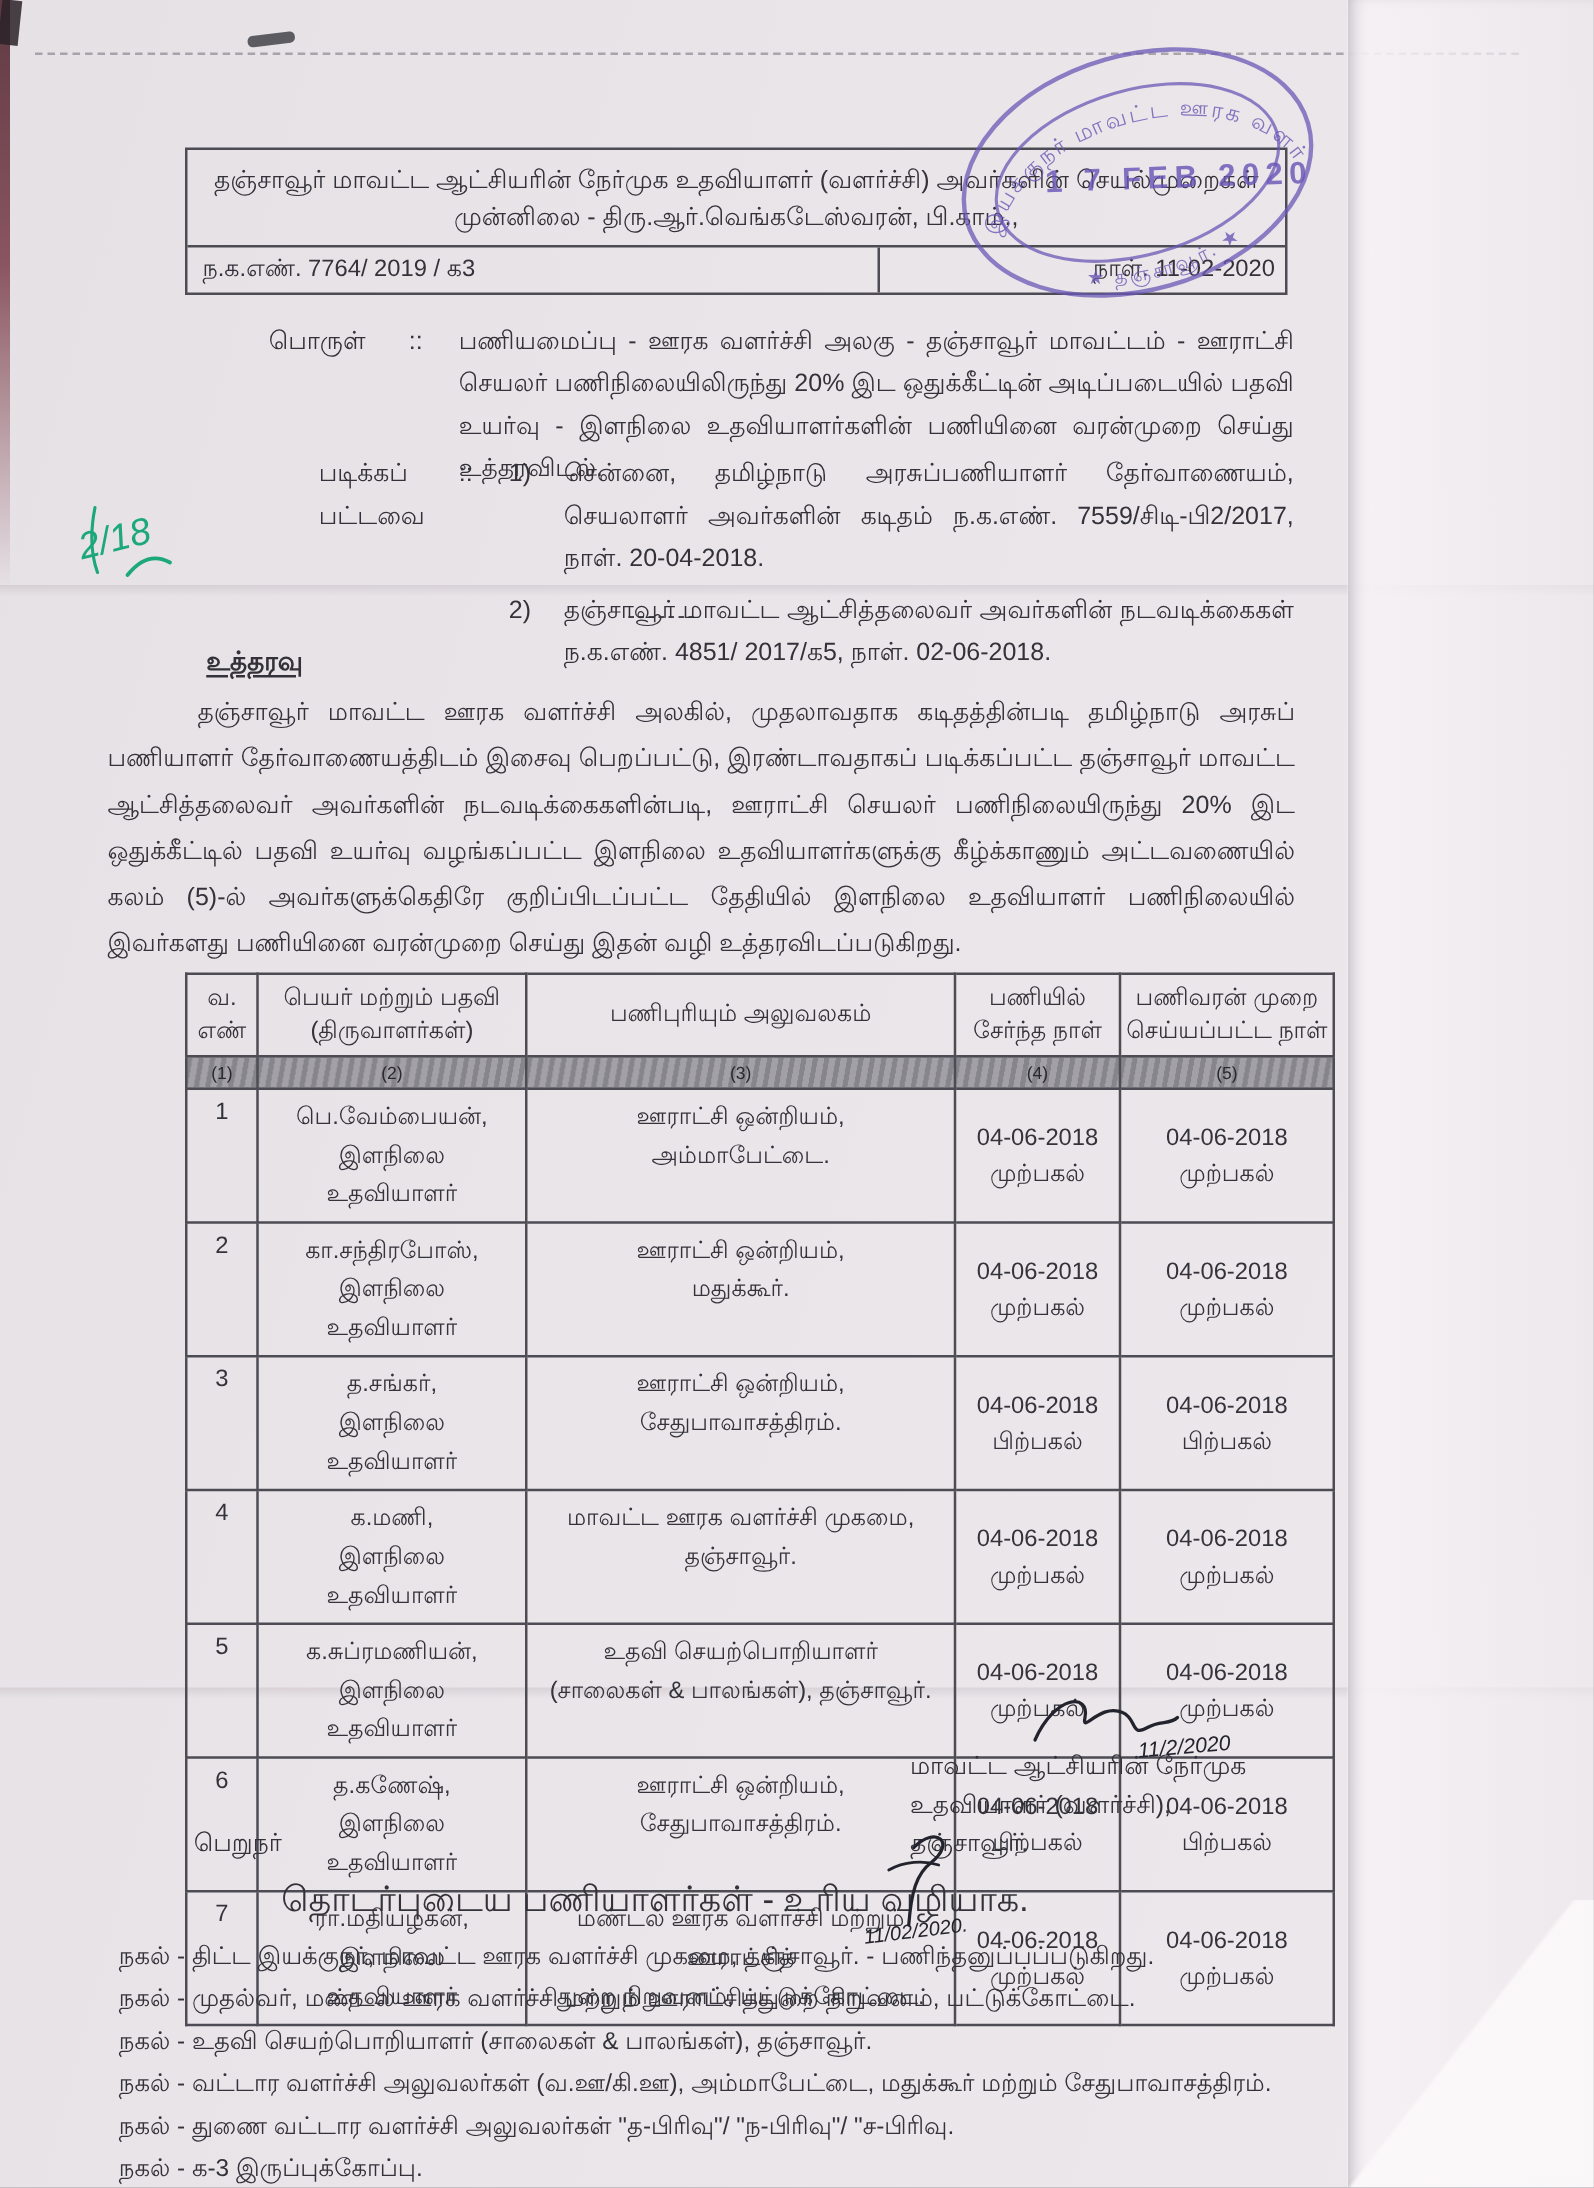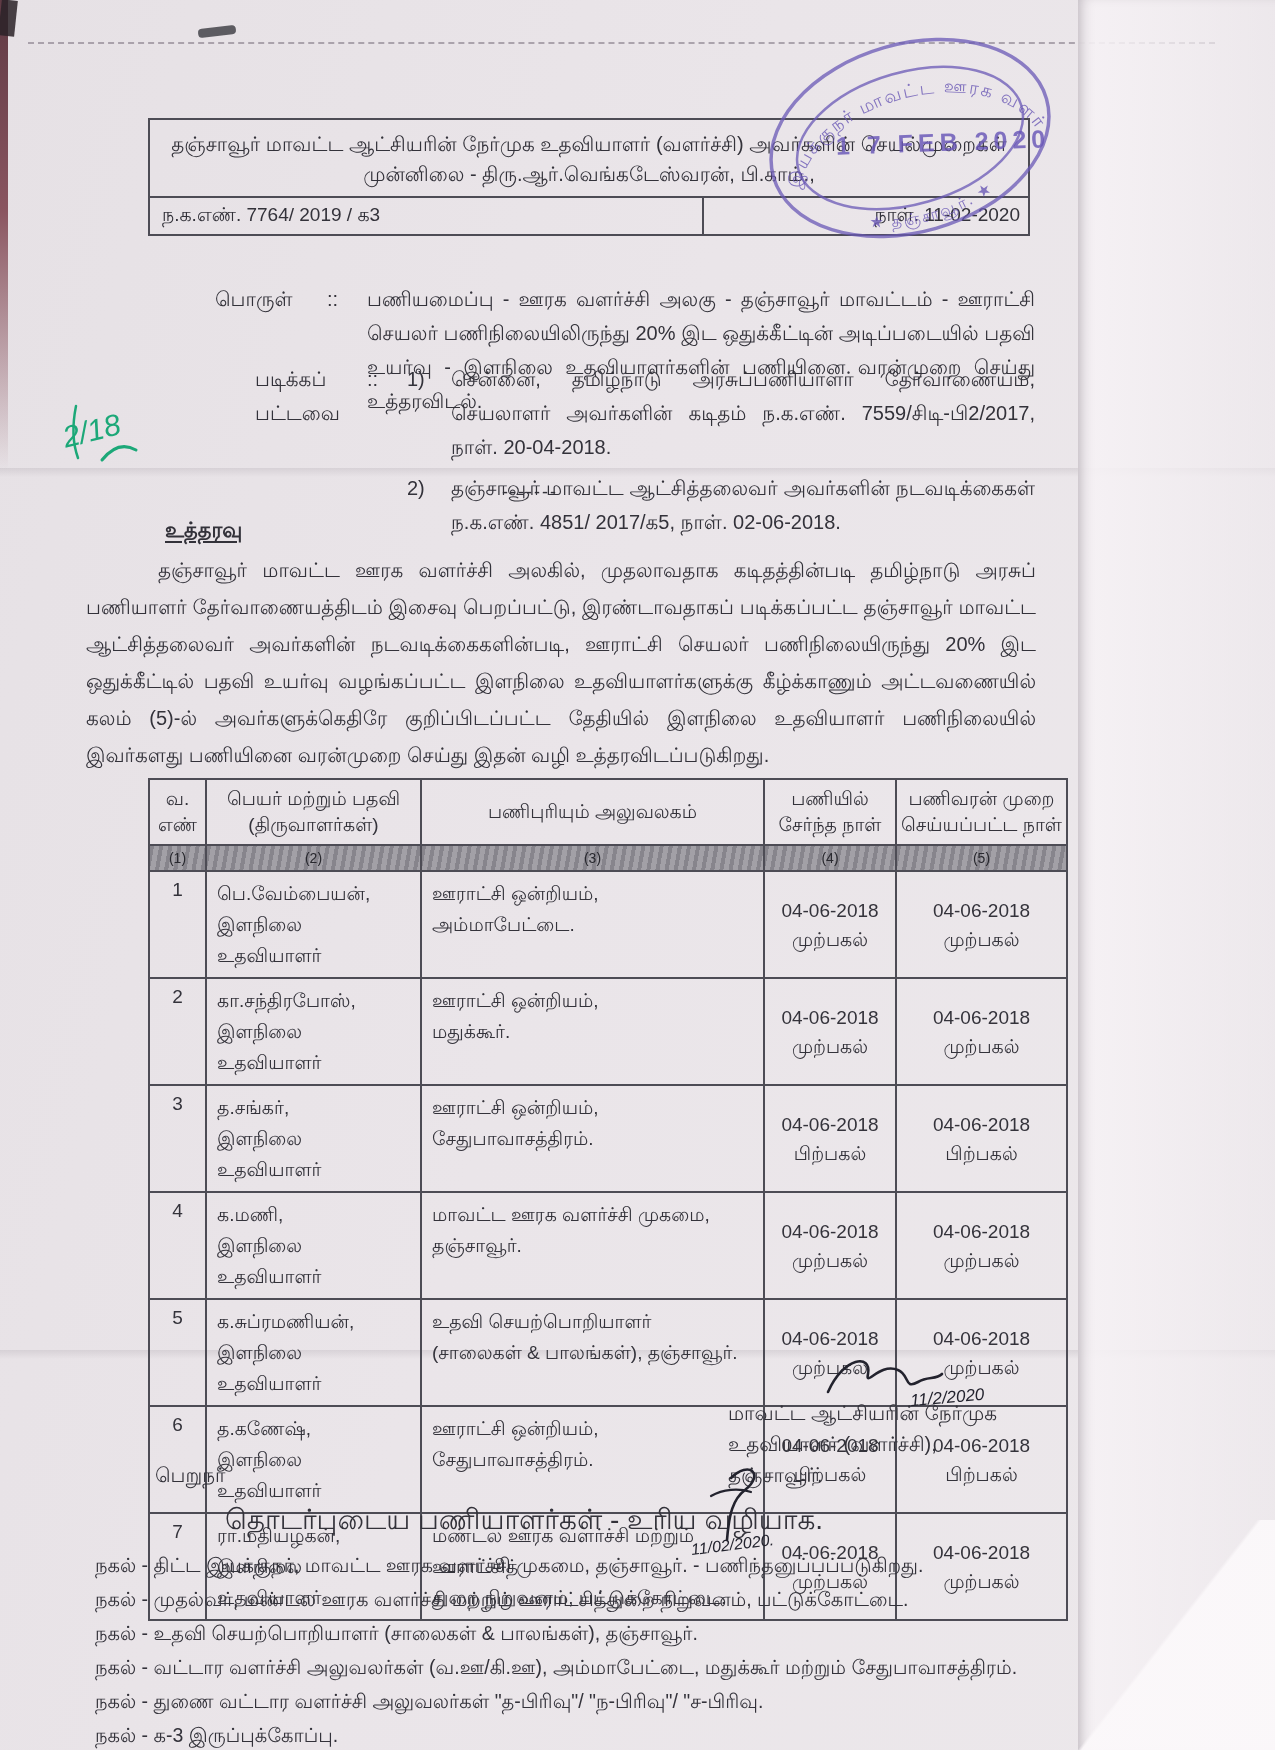--- a/index.html
+++ b/index.html
@@ -27,21 +27,21 @@
   .hb-refrow{border-top:2px solid #4d4c55;display:flex;align-items:stretch;font-size:19px;height:36px;}
   .hb-ref{width:61.5%;display:flex;align-items:center;padding-left:12px;}
   .hb-date{flex:1;border-left:2px solid #4d4c55;display:flex;align-items:center;justify-content:flex-end;padding-right:8px;}
 
   
   .stamp-wrap{position:absolute;left:752px;top:18px;width:316px;height:240px;transform:rotate(-16deg);pointer-events:none;}
   .stamp-date{position:absolute;left:836px;top:128px;font-size:25px;font-weight:bold;
     color:rgba(104,86,183,.82);letter-spacing:5px;transform:rotate(-2deg);pointer-events:none;}
 
   
-  .subject{position:absolute;left:215px;top:256px;width:820px;display:flex;font-size:20px;line-height:34px;margin-top:26px;}
+  .subject{position:absolute;left:215px;top:256px;width:820px;display:flex;font-size:20px;line-height:34px;}
   .subject-label{width:112px;flex:none;}
   .subject-sep{width:40px;flex:none;}
   .subject-text{flex:1;text-align:justify;}
   .refs{position:absolute;left:215px;top:362px;width:820px;display:flex;font-size:20px;line-height:34px;}
   .refs-label{width:112px;flex:none;margin-left:40px;}
   .refs-label span{display:block;}
   .refs-sep{width:40px;flex:none;}
   .refs-items{flex:1;}
   .ref-item{display:flex;margin-bottom:7px;}
   .ref-no{width:44px;flex:none;}
@@ -53,21 +53,21 @@
   .order-body{position:absolute;left:86px;top:552px;width:950px;font-size:20px;line-height:37px;text-align:justify;text-indent:72px;}
 
   
   table.dtable{position:absolute;left:148px;top:778px;width:918px;border-collapse:collapse;font-size:19px;color:#34333b;table-layout:fixed;}
   .dtable th,.dtable td{border:2px solid #4d4c55;}
   .dtable th{font-weight:normal;text-align:center;vertical-align:middle;padding:6px 4px;line-height:26px;}
   .dtable th span{display:block;}
   td.colnum{background:#9c9aa0;background-image:repeating-linear-gradient(100deg,rgba(118,116,124,.55) 0 4px,rgba(168,166,172,.55) 4px 9px);
     color:#28282e;font-size:14px;text-align:center;padding:2px;height:20px;}
   .c-sno{text-align:center;vertical-align:top;padding-top:7px;}
-  .c-name,.c-office{vertical-align:top;padding:6px 10px;line-height:31px;}
+  .c-name,.c-office{vertical-align:top;padding:6px 10px;line-height:31px;text-align:center;}
   .c-name span,.c-office span,.c-date span{display:block;}
   .c-date{text-align:center;vertical-align:middle;line-height:29px;margin-top:38px;}
   .dtable tbody tr{height:70px;}
   .dtable tr.num-row{height:24px;}
 
   
   .sig-svg{position:absolute;left:818px;top:1350px;}
   .designation{position:absolute;left:728px;top:1398px;width:302px;text-align:left;font-size:20px;line-height:31px;}
   .designation span{display:block;}
   .recipient-label{position:absolute;left:155px;top:1464px;font-size:20px;}

